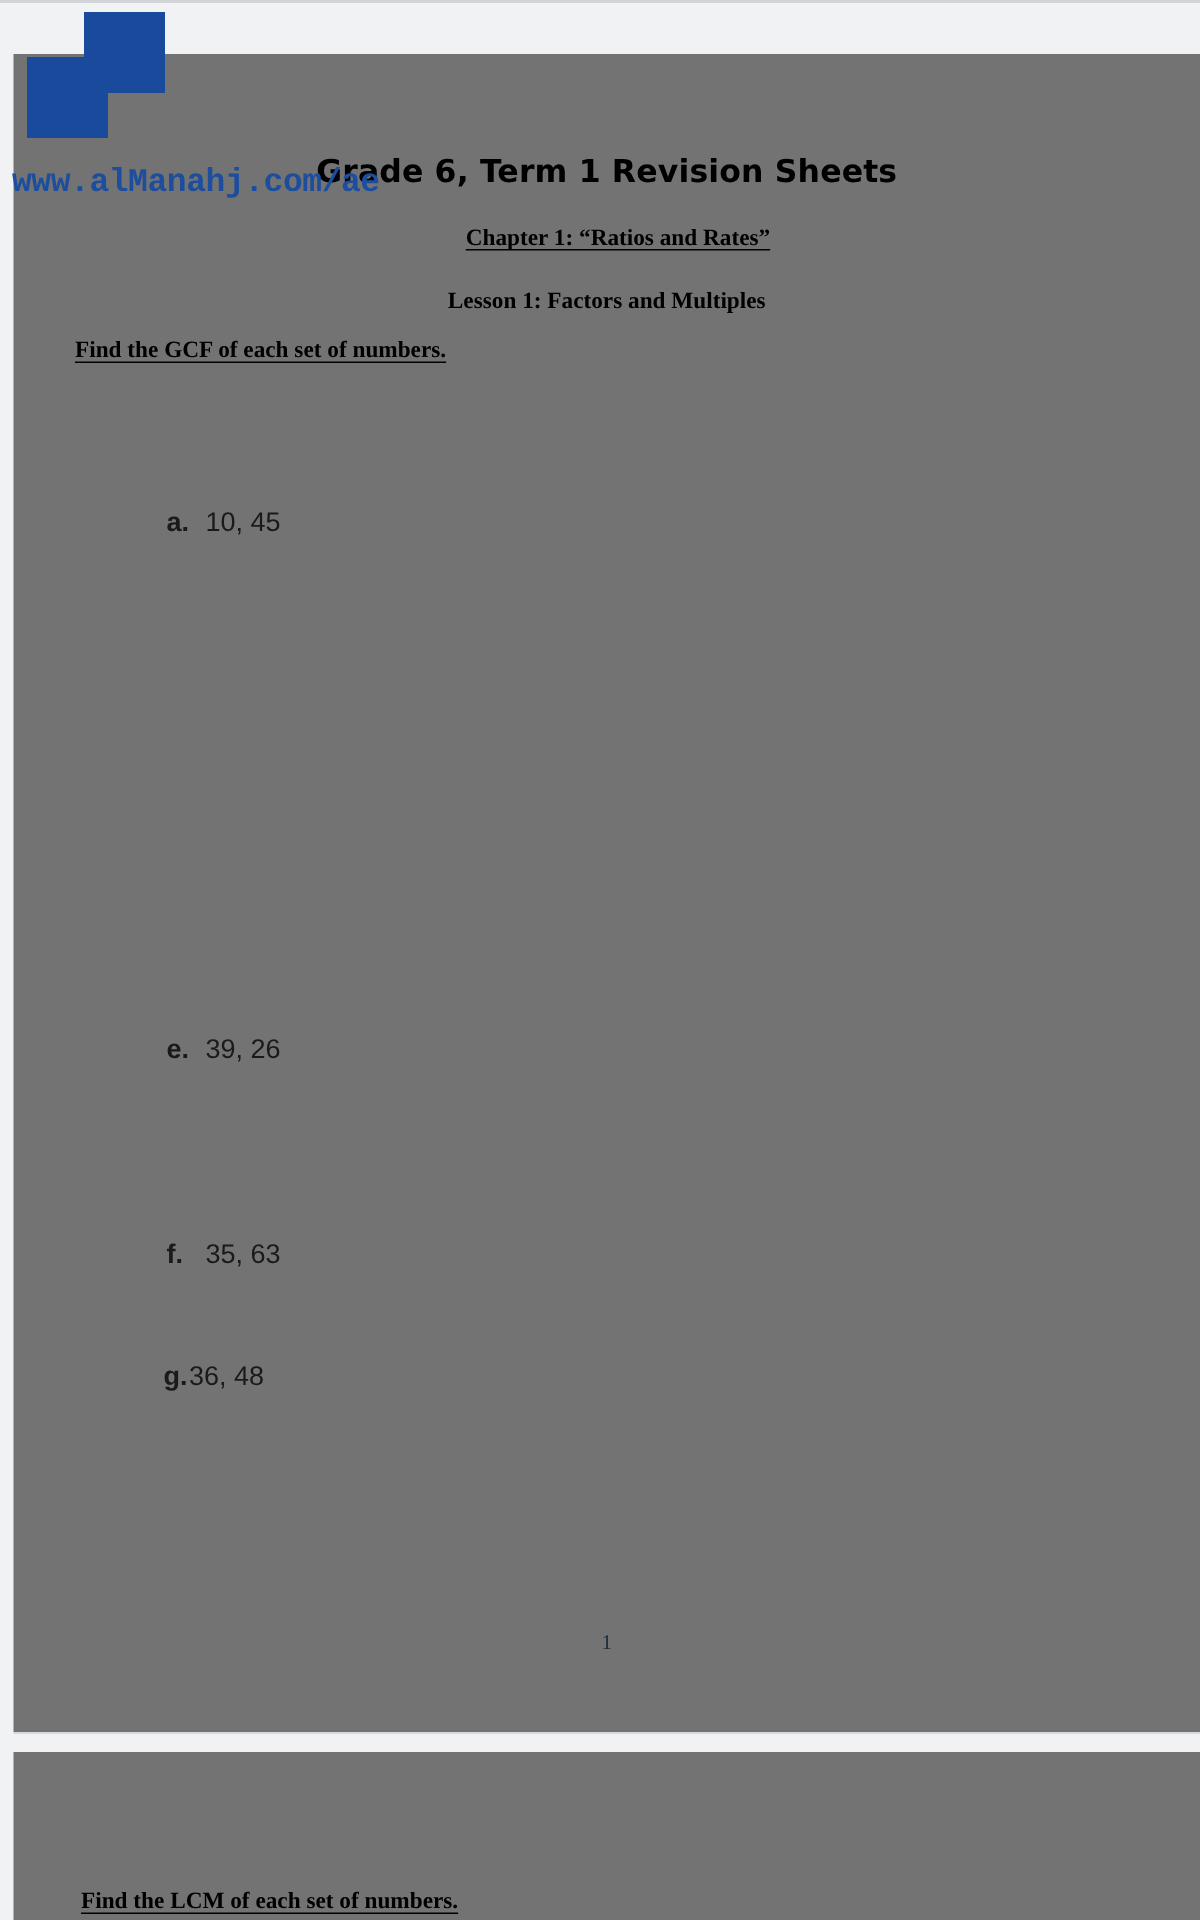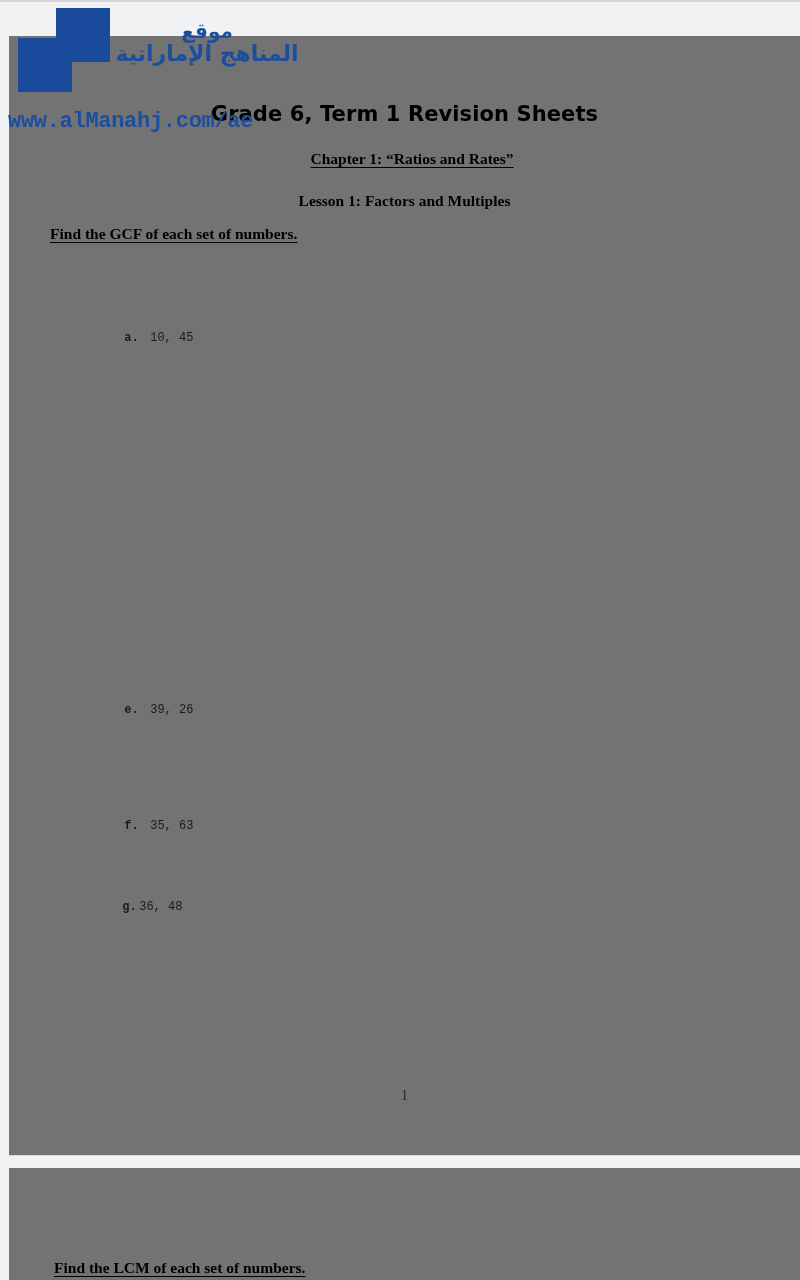--- a/index.html
+++ b/index.html
@@ -131,22 +131,22 @@
     font-size: 15.5px;
     color: #000;
     text-decoration: underline;
     text-underline-offset: 3px;
   }
   #gcf-instruction { left: 41px; top: 189px; }
   #lcm-instruction { left: 45px; top: 91px; }
 
   .q-item {
     position: absolute;
-    font-family: Liberation Mono, monospace;
-    font-size: 12px;
+    font-family: Liberation Sans, sans-serif;
+    font-size: 18px;
     color: #1a1a1a;
     white-space: pre;
   }
   .q-item .q-label {
     font-weight: bold;
     display: inline-block;
   }
   .q-item.tabbed .q-label { width: 26px; }
   .q-item.tight  .q-label { width: 17px; }
 
@@ -179,21 +179,21 @@
 
     <div class="instruction" id="gcf-instruction">Find the GCF of each set of numbers.</div>
 
     <div class="q-item tabbed" style="left:72px; top:281px;">
       <span class="q-label">a.</span><span>10, 45</span>
     </div>
 
 
 
 
-    <div class="q-item tabbed" style="left:72px; top:653px;">
+    <div class="q-item tabbed" style="left:72px; top:632px;">
       <span class="q-label">e.</span><span>39, 26</span>
     </div>
 
     <div class="q-item tabbed" style="left:72px; top:769px;">
       <span class="q-label">f.</span><span>35, 63</span>
     </div>
 
     <div class="q-item tight" style="left:70px; top:850px;">
       <span class="q-label">g.</span><span>36, 48</span>
     </div>
@@ -207,21 +207,17 @@
   <div class="page" id="page-2">
     <div class="instruction" id="lcm-instruction">Find the LCM of each set of numbers.</div>
   </div>
 
   <div id="branding">
     <div class="logo-mark">
       <div class="logo-sq a"></div>
       <div class="logo-sq b"></div>
     </div>
 
-    <div class="brand-ar">
-      <span class="l1">موقع</span>
-      <span class="l2">المناهج الإماراتية</span>
-    </div>
 
     <div class="brand-url">www.alManahj.com/ae</div>
   </div>
 
 </div>
 
 </body></html>

